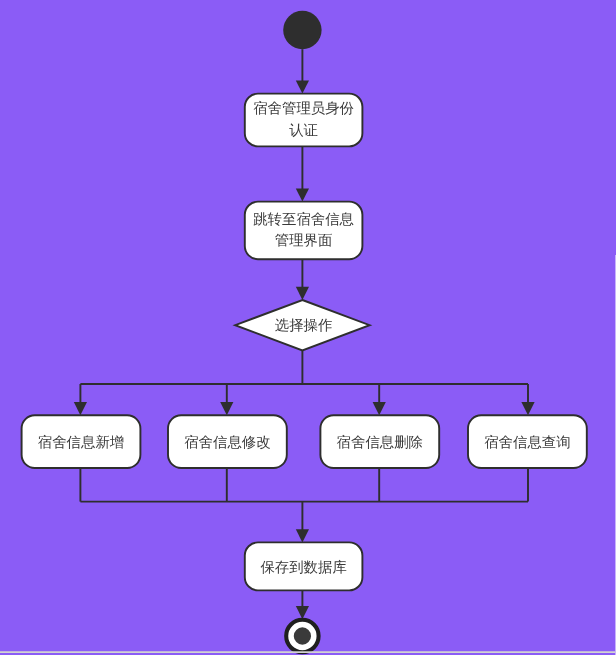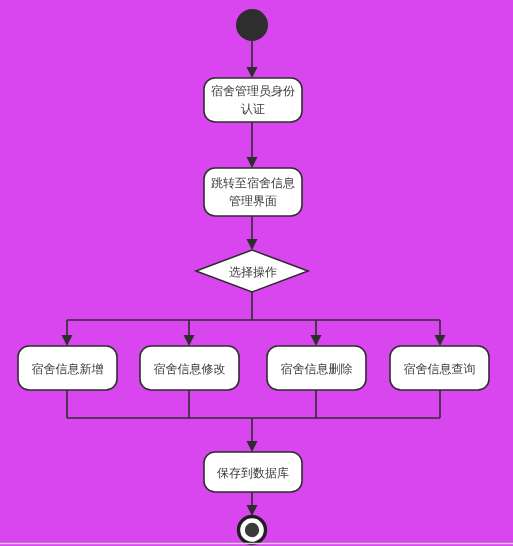--- a/index.html
+++ b/index.html
@@ -7,21 +7,21 @@
     padding: 0;
     background: #ffffff;
   }
   body {
     font-family: "DejaVu Sans", "Liberation Sans", sans-serif;
   }
   #canvas {
     position: relative;
     width: 513px;
     height: 546px;
-    background: #d946ef;
+    background: #8b5cf6;
     overflow: hidden;
   }
   #diagram-svg {
     position: absolute;
     left: 0;
     top: 0;
     width: 513px;
     height: 546px;
     display: block;
   }

